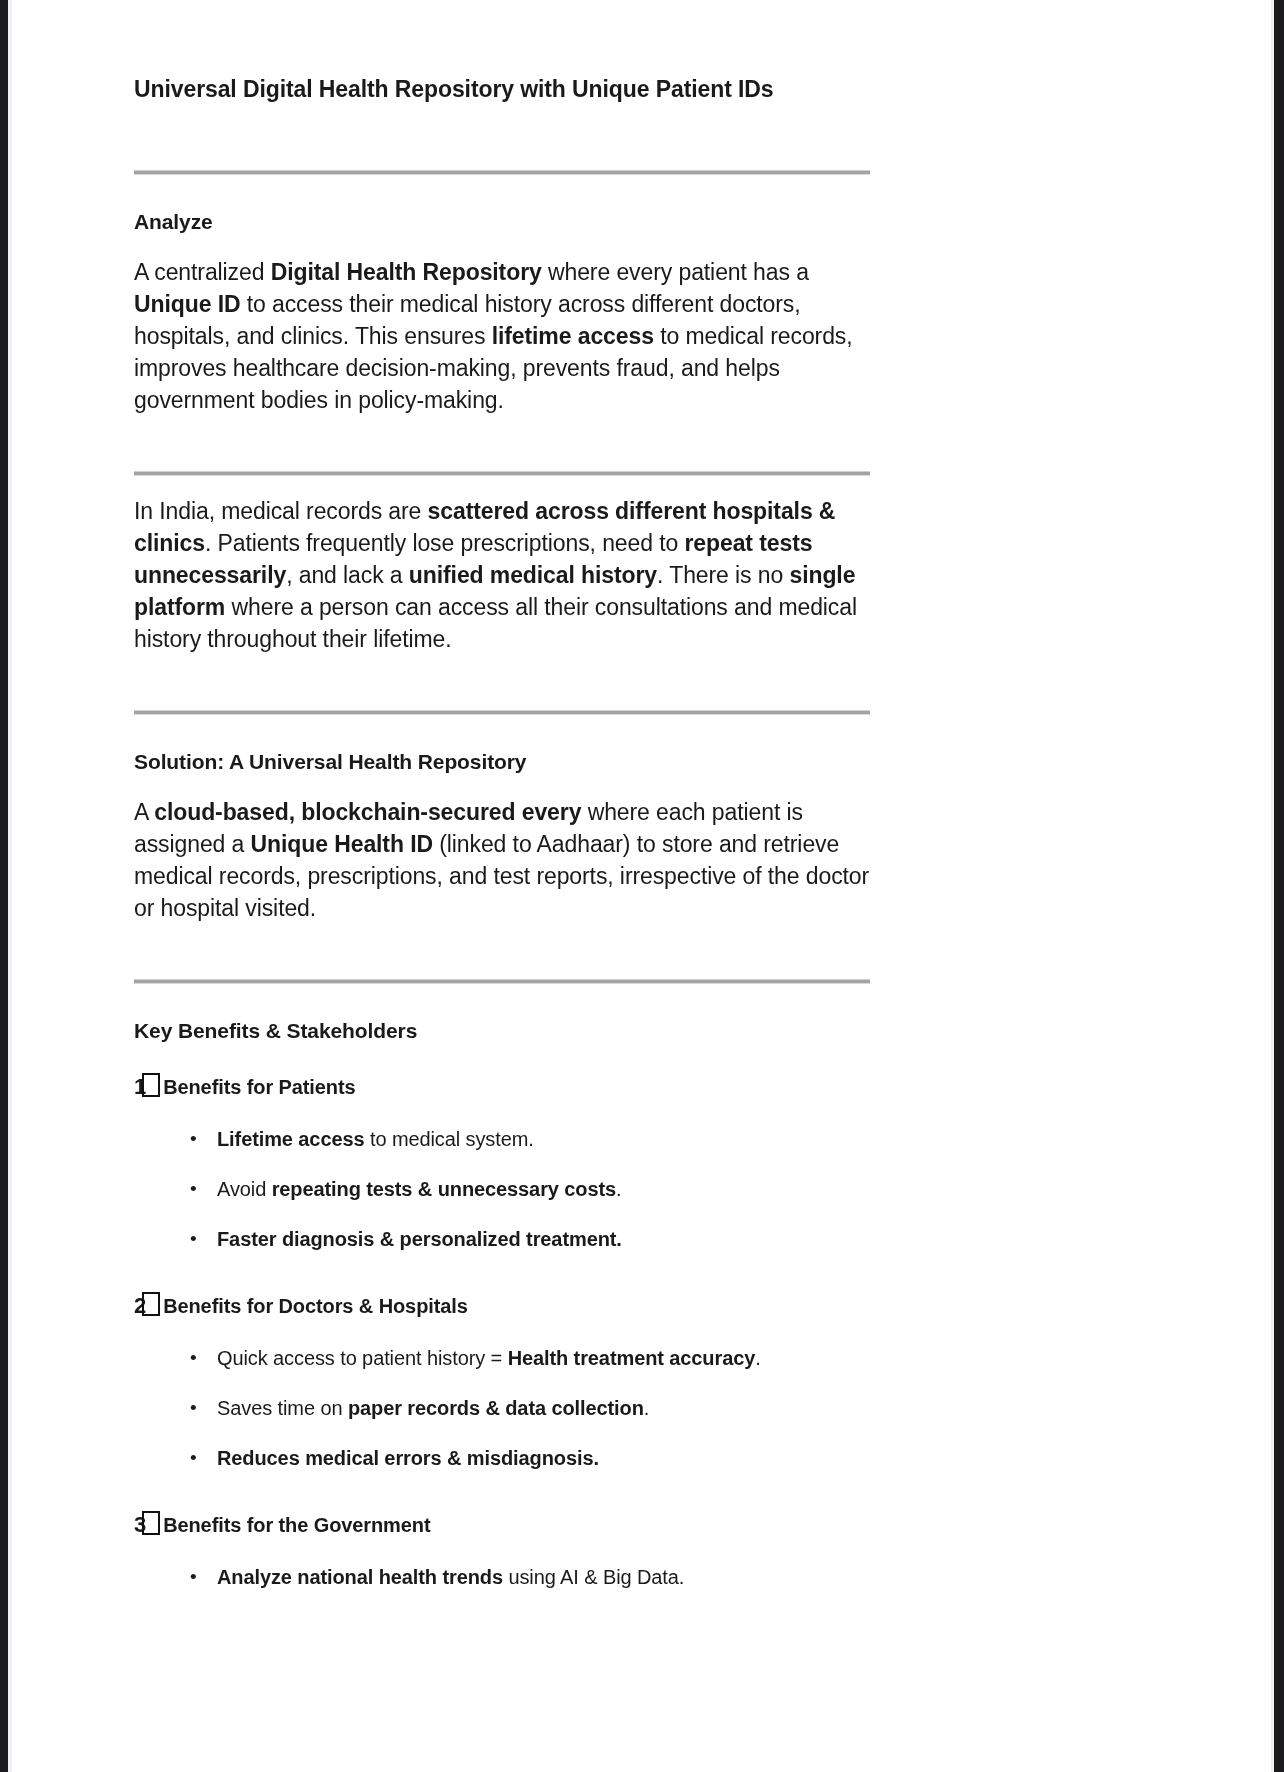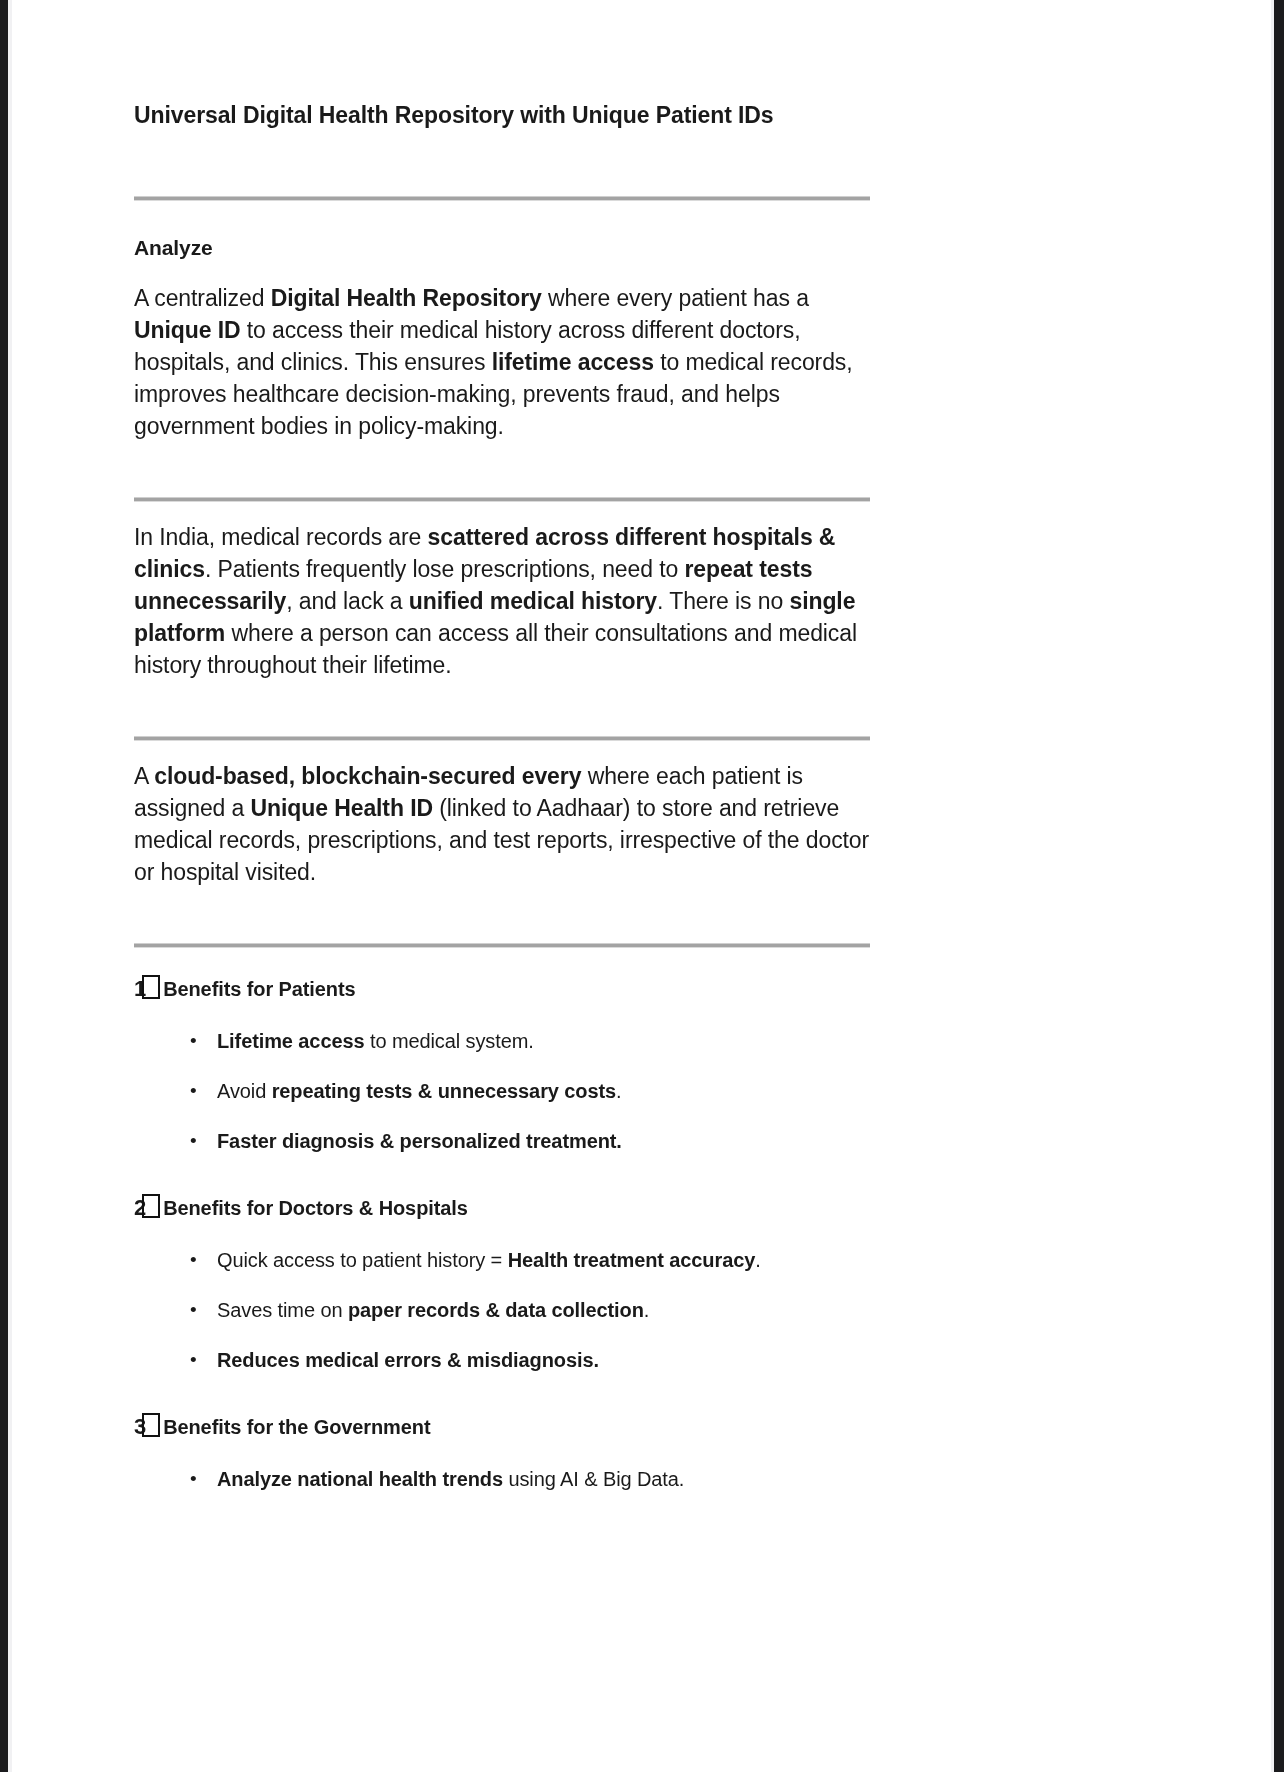--- a/index.html
+++ b/index.html
@@ -15,21 +15,21 @@
   
   .edge-left  { position: fixed; left: 0;   top: 0; width: 8px;  height: 100%; background: #1b1b1d; }
   .edge-lgap  { position: fixed; left: 8px; top: 0; width: 4px;  height: 100%; background: #f1f1f3; }
   .edge-right { position: fixed; right: 0;  top: 0; width: 10px; height: 100%; background: #1b1b1d; }
   .edge-rgap  { position: fixed; right: 10px; top: 0; width: 3px; height: 100%; background: #f1f1f3; }
 
   .page {
     box-sizing: border-box;
     width: 1032px;
     min-height: 1772px;
-    padding: 100px 162px 60px 134px;
+    padding: 74px 162px 60px 134px;
     background: #ffffff;
   }
   .doc-title {
     font-size: 23px;
     font-weight: bold;
     line-height: 30px;
     margin: 0;
   }
   .rule {
     height: 3px;
@@ -109,24 +109,26 @@
 
   <h2 class="section-heading">Analyze</h2>
   <p class="para"><span>A centralized </span><span class="b">Digital Health Repository</span><span> where every patient has a </span><span class="b">Unique ID</span><span> to access their medical history across different doctors, hospitals, and clinics. This ensures </span><span class="b">lifetime access</span><span> to medical records, improves healthcare decision-making, prevents fraud, and helps government bodies in policy-making.</span></p>
 
   <div class="rule rule-after-para"></div>
 
   <p class="para"><span>In India, medical records are </span><span class="b">scattered across different hospitals &amp; clinics</span><span>. Patients frequently lose prescriptions, need to </span><span class="b">repeat tests unnecessarily</span><span>, and lack a </span><span class="b">unified medical history</span><span>. There is no </span><span class="b">single platform</span><span> where a person can access all their consultations and medical history throughout their lifetime.</span></p>
 
   <div class="rule rule-after-para"></div>
 
+  <h2 class="section-heading">Solution: A Universal Health Repository</h2>
   <p class="para"><span>A </span><span class="b">cloud-based, blockchain-secured every</span><span> where each patient is assigned a </span><span class="b">Unique Health ID</span><span> (linked to Aadhaar) to store and retrieve medical records, prescriptions, and test reports, irrespective of the doctor or hospital visited.</span></p>
 
   <div class="rule rule-after-para"></div>
 
+  <h2 class="section-heading">Key Benefits &amp; Stakeholders</h2>
 
   <h3 class="group-h first"><span class="keynum">1</span><span class="keybox"></span><span>Benefits for Patients</span></h3>
   <ul class="bullets">
     <li><span class="bullet">•</span><span class="b">Lifetime access</span><span> to medical system.</span></li>
     <li><span class="bullet">•</span><span>Avoid </span><span class="b">repeating tests &amp; unnecessary costs</span><span>.</span></li>
     <li><span class="bullet">•</span><span class="b">Faster diagnosis &amp; personalized treatment.</span></li>
   </ul>
 
   <h3 class="group-h"><span class="keynum">2</span><span class="keybox"></span><span>Benefits for Doctors &amp; Hospitals</span></h3>
   <ul class="bullets">

